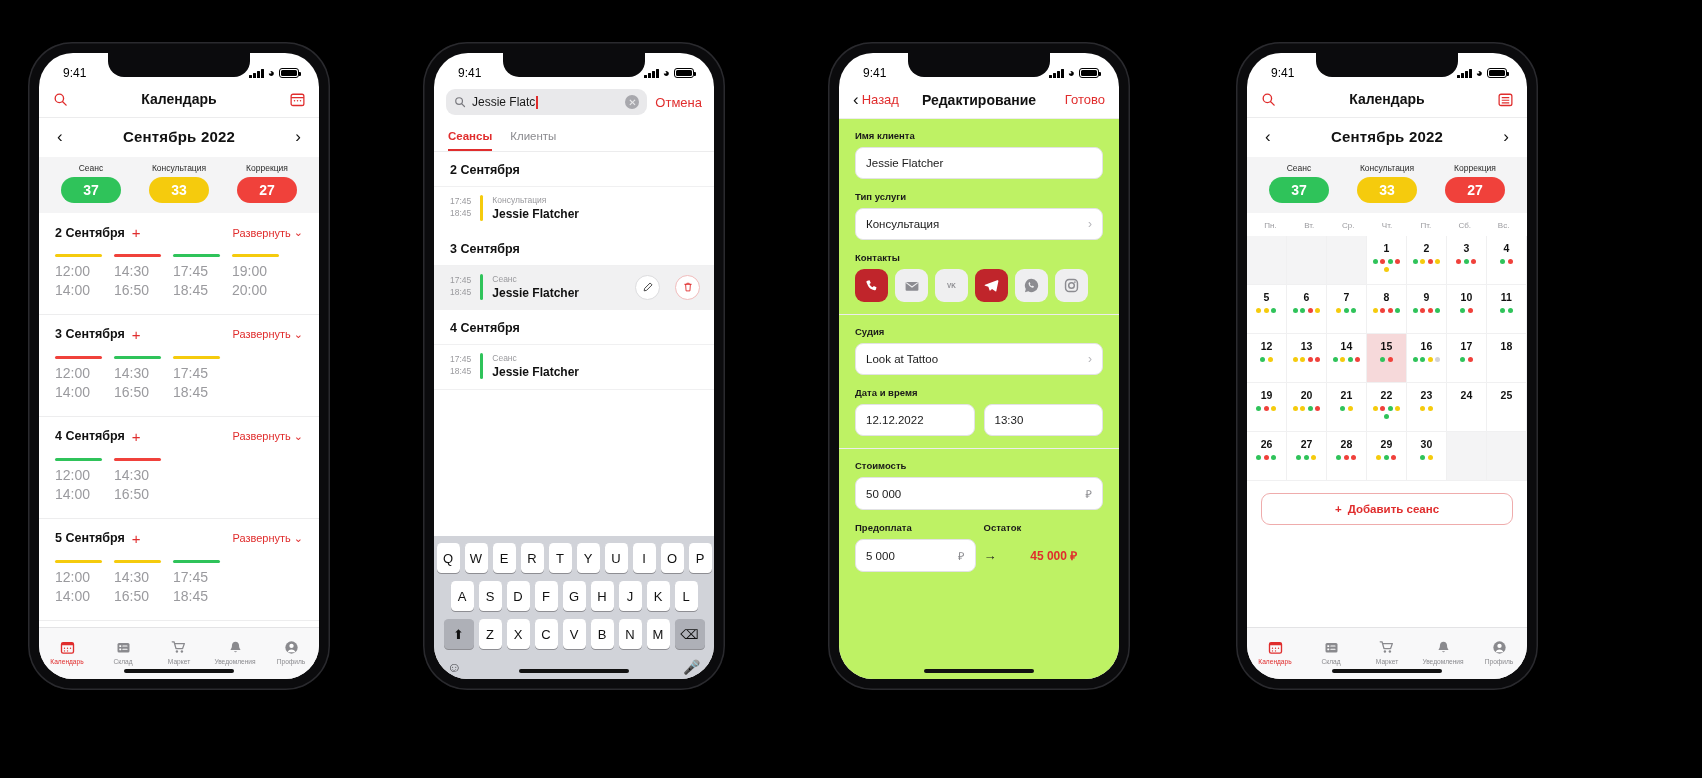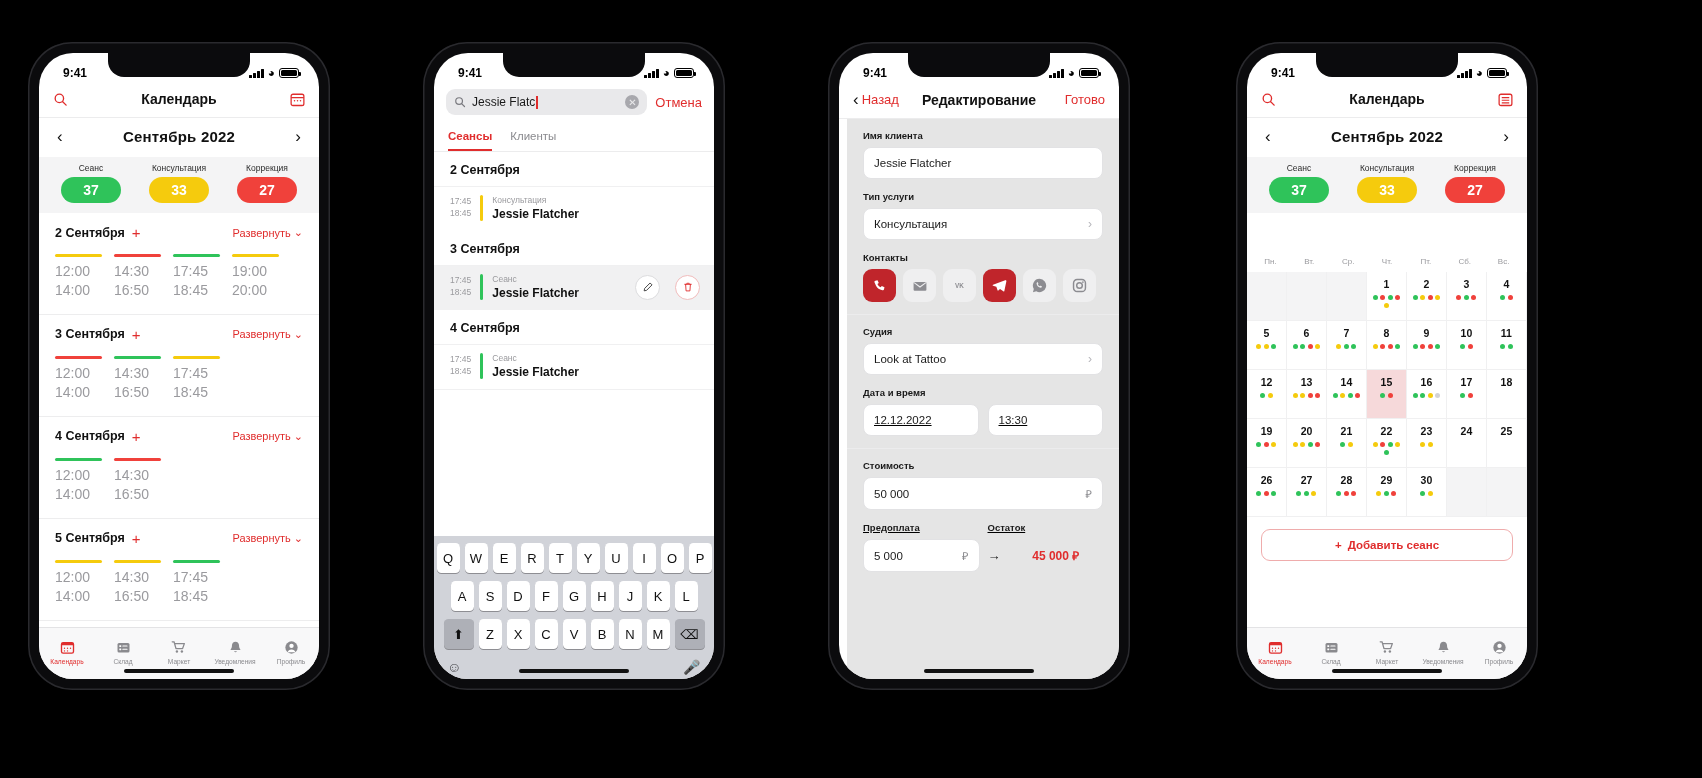--- a/index.html
+++ b/index.html
@@ -32,21 +32,21 @@
     width: 142px; height: 24px;
     background: #0b0b0d;
     border-radius: 0 0 16px 16px;
     z-index: 40;
   }
   
   .statusbar {
     height: 34px; flex: 0 0 34px;
     display: flex; align-items: center; justify-content: space-between;
     padding: 6px 20px 0 24px;
-    font-size: 12px; font-weight: bold; color: #000;
+    font-size: 12px; font-weight: normal; color: #000;
     position: relative; z-index: 45;
   }
   .sb-right { display: flex; align-items: center; gap: 4px; }
   .bars { display: flex; align-items: flex-end; gap: 1.5px; height: 9px; }
   .bars i { width: 2.5px; background: #000; border-radius: .5px; display: block; }
   .bars i:nth-child(1){height:3px}.bars i:nth-child(2){height:5px}
   .bars i:nth-child(3){height:7px}.bars i:nth-child(4){height:9px}
   .wifi { font-size: 12px; line-height: 1; }
   .batt { width: 20px; height: 10px; border: 1.2px solid #000; border-radius: 3px; position: relative; }
   .batt::after { content:""; position:absolute; right:-3px; top:3px; width:1.6px; height:4px; background:#000; border-radius:0 1px 1px 0;}
@@ -160,55 +160,55 @@
     font-size: 13px; color: #111; box-shadow: 0 1px 0 #8e8e93; cursor: pointer;
   }
   .key.wide { min-width: 30px; background: #aeb0b7; box-shadow: 0 1px 0 #8e8e93; }
   .key.num { min-width: 52px; font-size: 10.5px; background: #aeb0b7; }
   .key.space { flex: 1; font-size: 11.5px; }
   .key.ret { min-width: 54px; font-size: 10.5px; background: #aeb0b7; }
   .kbot { display: flex; align-items: center; justify-content: space-between; padding: 2px 10px 0; }
   .kbot span { font-size: 14px; color: #3c3c41; cursor: pointer;}
 
   
-  .form { flex: 1 1 auto; overflow: hidden; background: #e5e5e5; padding: 0 0 0; margin-left: 8px; }
+  .form { flex: 1 1 auto; overflow: hidden; background: #bef264; padding: 0 0 0; }
   .fgroup { padding: 11px 16px 12px; }
   .flabel { font-size: 9.5px; font-weight: bold; color: #1a1a1a; margin-bottom: 6px; }
   .finput {
     border: 1px solid #e2e2e4; border-radius: 8px; padding: 8px 10px;
     font-size: 11.5px; color: #1a1a1a; display: flex; align-items: center; justify-content: space-between;
     background: #fff; min-height: 32px;
   }
   .finput .ph-chev { color: #b5b5ba; font-size: 12px; }
   .rub { color: #8a8a8e; font-size: 11px; }
   .hr { height: 1px; background: #ececed; margin: 0; }
   .contacts { display: flex; gap: 7px; margin-top: 2px; }
   .cbtn {
     width: 33px; height: 33px; border-radius: 9px;
     display: flex; align-items: center; justify-content: center; cursor: pointer;
     background: #efeff0;
   }
   .cbtn.on { background: #c0252b; }
-  .two-col { display: flex; gap: 9px; text-decoration: underline; }
+  .two-col { display: flex; gap: 9px; }
   .two-col > div { flex: 1; }
   .pay-row { display: flex; align-items: flex-end; gap: 8px; text-align: center; }
   .pay-arrow { font-size: 13px; color: #1a1a1a; padding-bottom: 9px; }
   .pay-rest { font-size: 12px; color: #e02d2d; font-weight: bold; padding-bottom: 8px; }
 
   
   .banner {
     background: #f4f4f6; display: flex; align-items: center; gap: 8px;
     padding: 7px 12px 8px 14px;
   }
   .banner-text { flex: 1; font-size: 8.3px; color: #3a3a3d; line-height: 1.45; }
   .banner-btn {
     background: #e02d2d; color: #fff; font-size: 9px; font-weight: bold;
     border-radius: 11px; padding: 5px 11px; cursor: pointer; white-space: nowrap;
   }
-  .wdays { display: flex; background: #fff; padding: 8px 4px 6px; margin-top: 36px; }
+  .wdays { display: flex; background: #fff; padding: 8px 4px 6px; }
   .wday { flex: 1; text-align: center; font-size: 8px; color: #9a9a9e; }
   .grid { display: flex; flex-wrap: wrap; background: #fff; }
   .cell {
     width: 14.2857%; min-height: 49px; border-right: 1px solid #f0f0f1; border-bottom: 1px solid #f0f0f1;
     display: flex; flex-direction: column; align-items: center; padding-top: 6px; cursor: pointer;
   }
   .cell.blank { background: #f4f4f5; cursor: default; }
   .cell.sel { background: #f6d9da; }
   .cnum { font-size: 10.5px; color: #111; font-weight: bold; }
   .dots { display: flex; flex-wrap: wrap; justify-content: center; gap: 2.5px; margin-top: 5px; width: 32px; }

